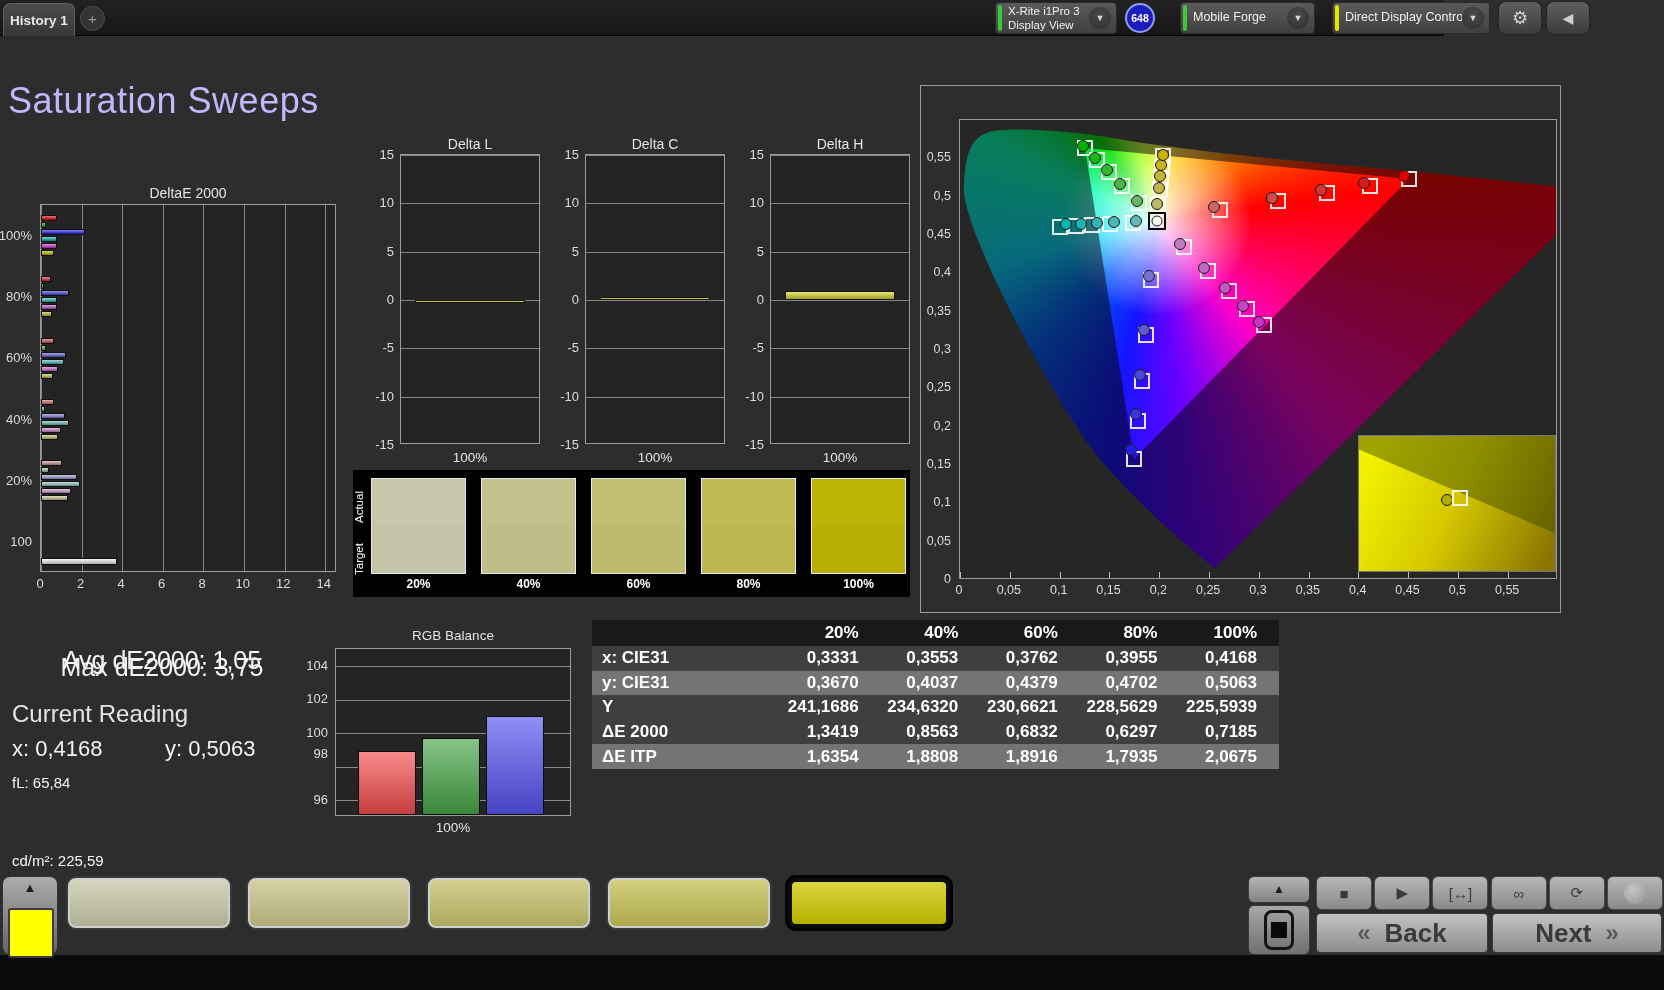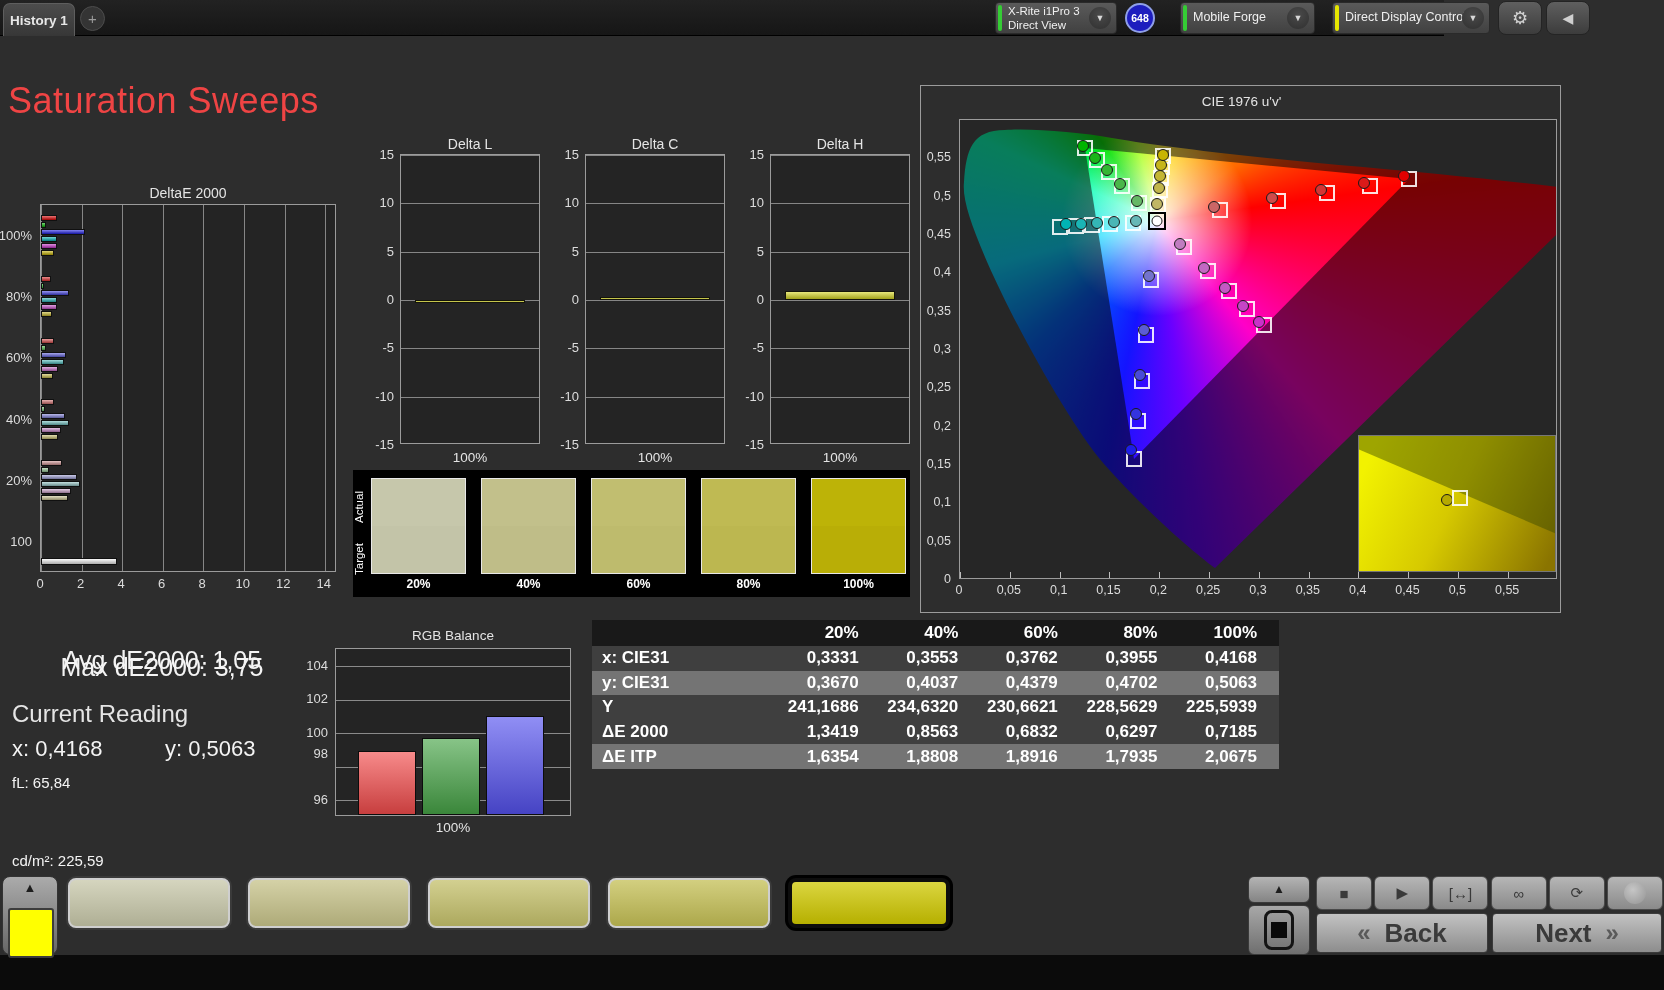--- a/index.html
+++ b/index.html
@@ -12,21 +12,21 @@
   .tab { position:absolute; left:3px; top:3px; width:72px; height:33px; background:linear-gradient(#4c4c4c,#373737); border:1px solid #5e5e5e; border-bottom:none; border-radius:7px 7px 0 0; display:flex; align-items:center; justify-content:center; font-size:13.5px; font-weight:bold; color:#e8e8e8; }
   .plusbtn { position:absolute; left:80px; top:6px; width:25px; height:25px; border-radius:50%; background:#343434; border:1px solid #4c4c4c; color:#9a9a9a; font-size:15px; display:flex; align-items:center; justify-content:center; }
   .meter { position:absolute; top:2px; height:32px; background:linear-gradient(#5a5a5a,#414141); border:1px solid #2a2a2a; border-radius:4px; display:flex; align-items:center; }
   .meter .accent { position:absolute; left:2px; top:2px; bottom:2px; width:4px; border-radius:2px; }
   .meter .mtext { padding-left:12px; font-size:12.5px; color:#f0f0f0; line-height:1.25; }
   .meter .chev { position:absolute; right:5px; bottom:4px; width:22px; height:22px; border-radius:50%; background:radial-gradient(circle at 50% 35%, #4a4a4a, #303030); color:#d8d8d8; font-size:9px; display:flex; align-items:center; justify-content:center; }
   .badge { position:absolute; left:1125px; top:3px; width:30px; height:30px; border-radius:50%; background:#1d1dbe; border:2px solid #8f9fe8; color:#fff; font-size:10.5px; font-weight:bold; display:flex; align-items:center; justify-content:center; }
   .sqbtn { position:absolute; top:1px; width:44px; height:34px; border-radius:8px; background:linear-gradient(#5f5f5f,#3c3c3c); border:1px solid #242424; color:#cfcfcf; font-size:18px; display:flex; align-items:center; justify-content:center; }
 
   
-  .pagetitle { position:absolute; left:8px; top:80px; font-size:36px; color:#ef4444; letter-spacing:.5px; }
+  .pagetitle { position:absolute; left:8px; top:80px; font-size:36px; color:#c4b5fd; letter-spacing:.5px; }
 
   
   .cht-title { position:absolute; font-size:14px; color:#e4e4e4; text-align:center; }
   .plot { position:absolute; background:#242424; border:1px solid #9b9b9b; overflow:hidden; }
   .ticklab { position:absolute; font-size:13px; color:#dcdcdc; white-space:nowrap; }
 
   
   #de-plot { left:40px; top:204px; width:296px; height:368px;
      background-image:repeating-linear-gradient(90deg,#868686 0 1px,transparent 1px 40.6px); background-color:#242424; }
   .de-group { position:absolute; left:0; width:100%; display:flex; flex-direction:column; justify-content:center; gap:1px; }
@@ -103,21 +103,21 @@
 <body>
 
 <div class="topbar">
   <div class="tab">History 1</div>
   <div class="plusbtn">+</div>
 
   <div class="meter" style="left:995px;width:122px;">
     <div class="accent" style="background:#35cc35;"></div>
     <div class="mtext" style="font-size:11.5px;">
       <div>X-Rite i1Pro 3</div>
-      <div>Direct View</div>
+      <div>Display View</div>
     </div>
     <div class="chev">▼</div>
   </div>
 
   <div class="badge">648</div>
 
   <div class="meter" style="left:1180px;width:135px;">
     <div class="accent" style="background:#35cc35;"></div>
     <div class="mtext">
         <div>Mobile Forge</div>
@@ -264,21 +264,20 @@
       <div class="swatch" style="left: 238px; background: linear-gradient(rgb(193, 190, 112) 0px, rgb(193, 190, 112) 50%, rgb(190, 187, 109) 50%, rgb(190, 187, 109) 100%);"></div>
       <div class="swlabel" style="left: 238px;">60%</div>
       <div class="swatch" style="left: 348px; background: linear-gradient(rgb(191, 186, 83) 0px, rgb(191, 186, 83) 50%, rgb(188, 183, 80) 50%, rgb(188, 183, 80) 100%);"></div>
       <div class="swlabel" style="left: 348px;">80%</div>
       <div class="swatch" style="left: 458px; background: linear-gradient(rgb(189, 179, 7) 0px, rgb(189, 179, 7) 50%, rgb(185, 174, 6) 50%, rgb(185, 174, 6) 100%);"></div>
       <div class="swlabel" style="left: 458px;">100%</div>
     </div>
 </div>
 
 <div class="cie-panel">
-  <div class="cht-title" style="left:0;top:8px;width:641px;font-size:13.5px;">CIE 1976 u'v'</div>
   <div class="cie-plot">
     <div class="cie-grad cie-dim"></div>
     <div class="cie-grad cie-bright"></div>
     <div id="cie-points">
         <div class="cie-sq" style="left: 260.13px; top: 90.4667px;"></div>
         <div class="cie-sq" style="left: 317.937px; top: 81.2667px;"></div>
         <div class="cie-sq" style="left: 366.773px; top: 72.8333px;"></div>
         <div class="cie-sq" style="left: 409.63px; top: 65.9333px;"></div>
         <div class="cie-sq" style="left: 449.497px; top: 59.0333px;"></div>
         <div class="cie-sq" style="left: 179.4px; top: 82.8px;"></div>

